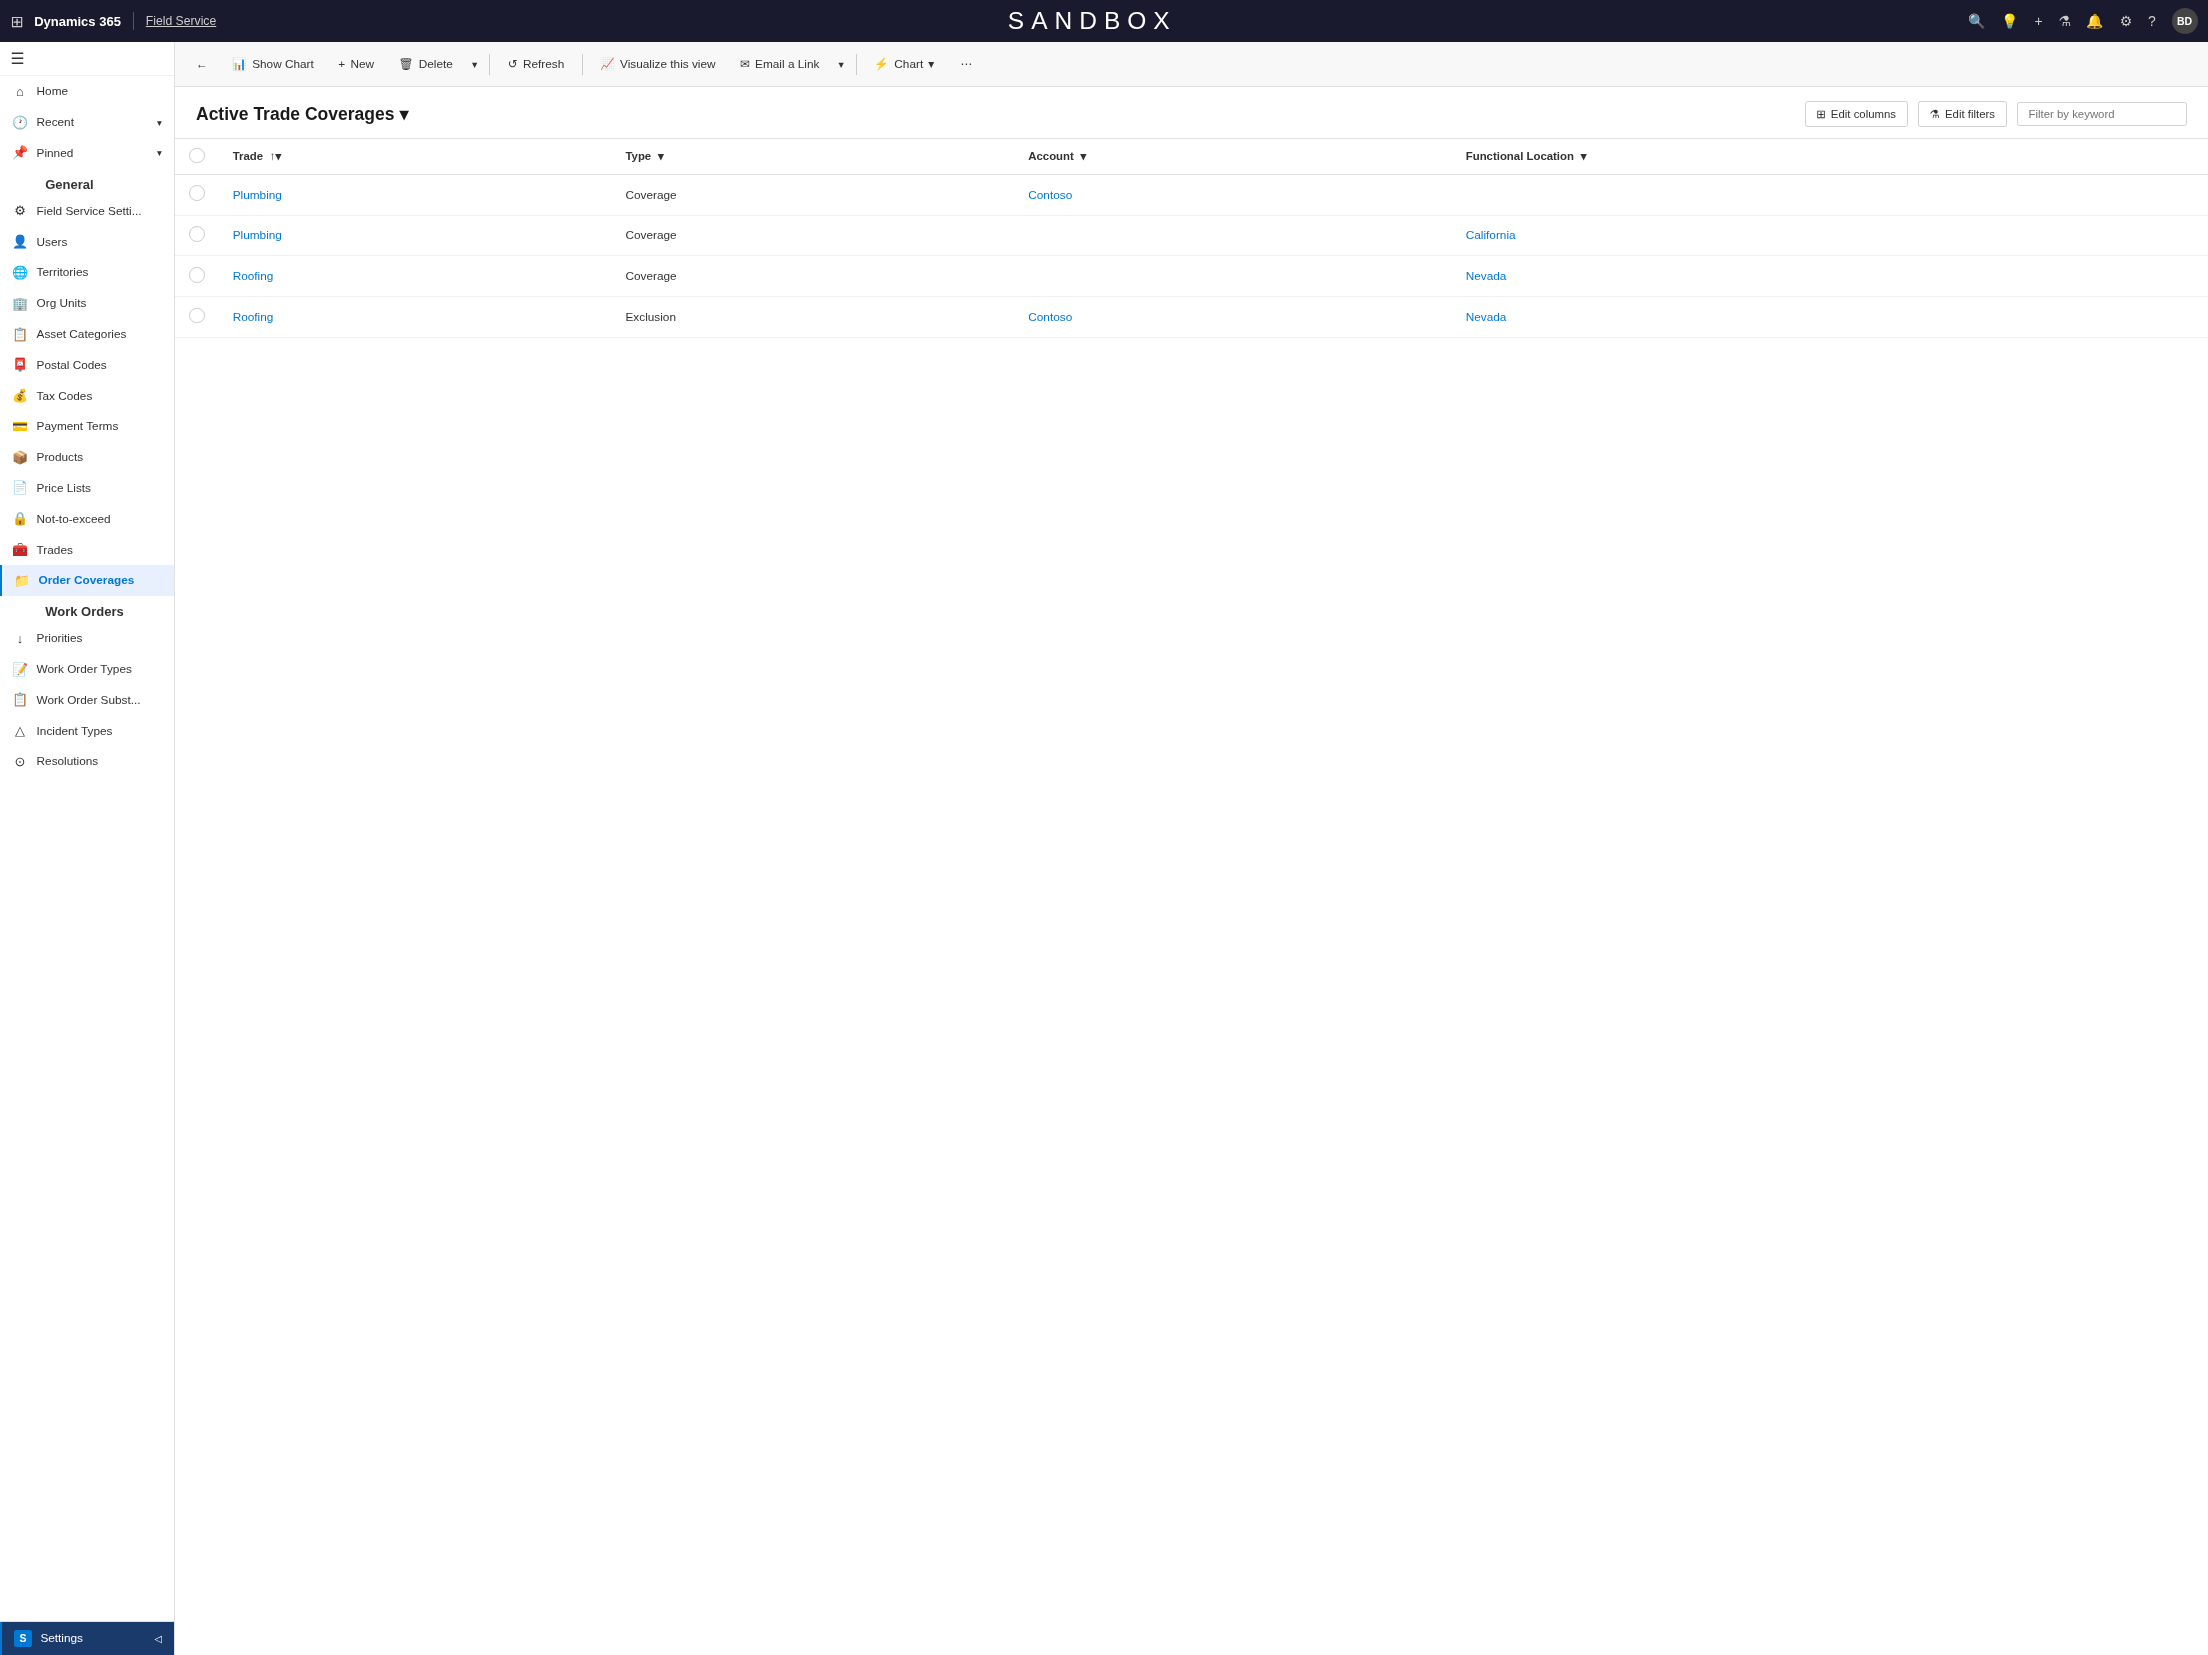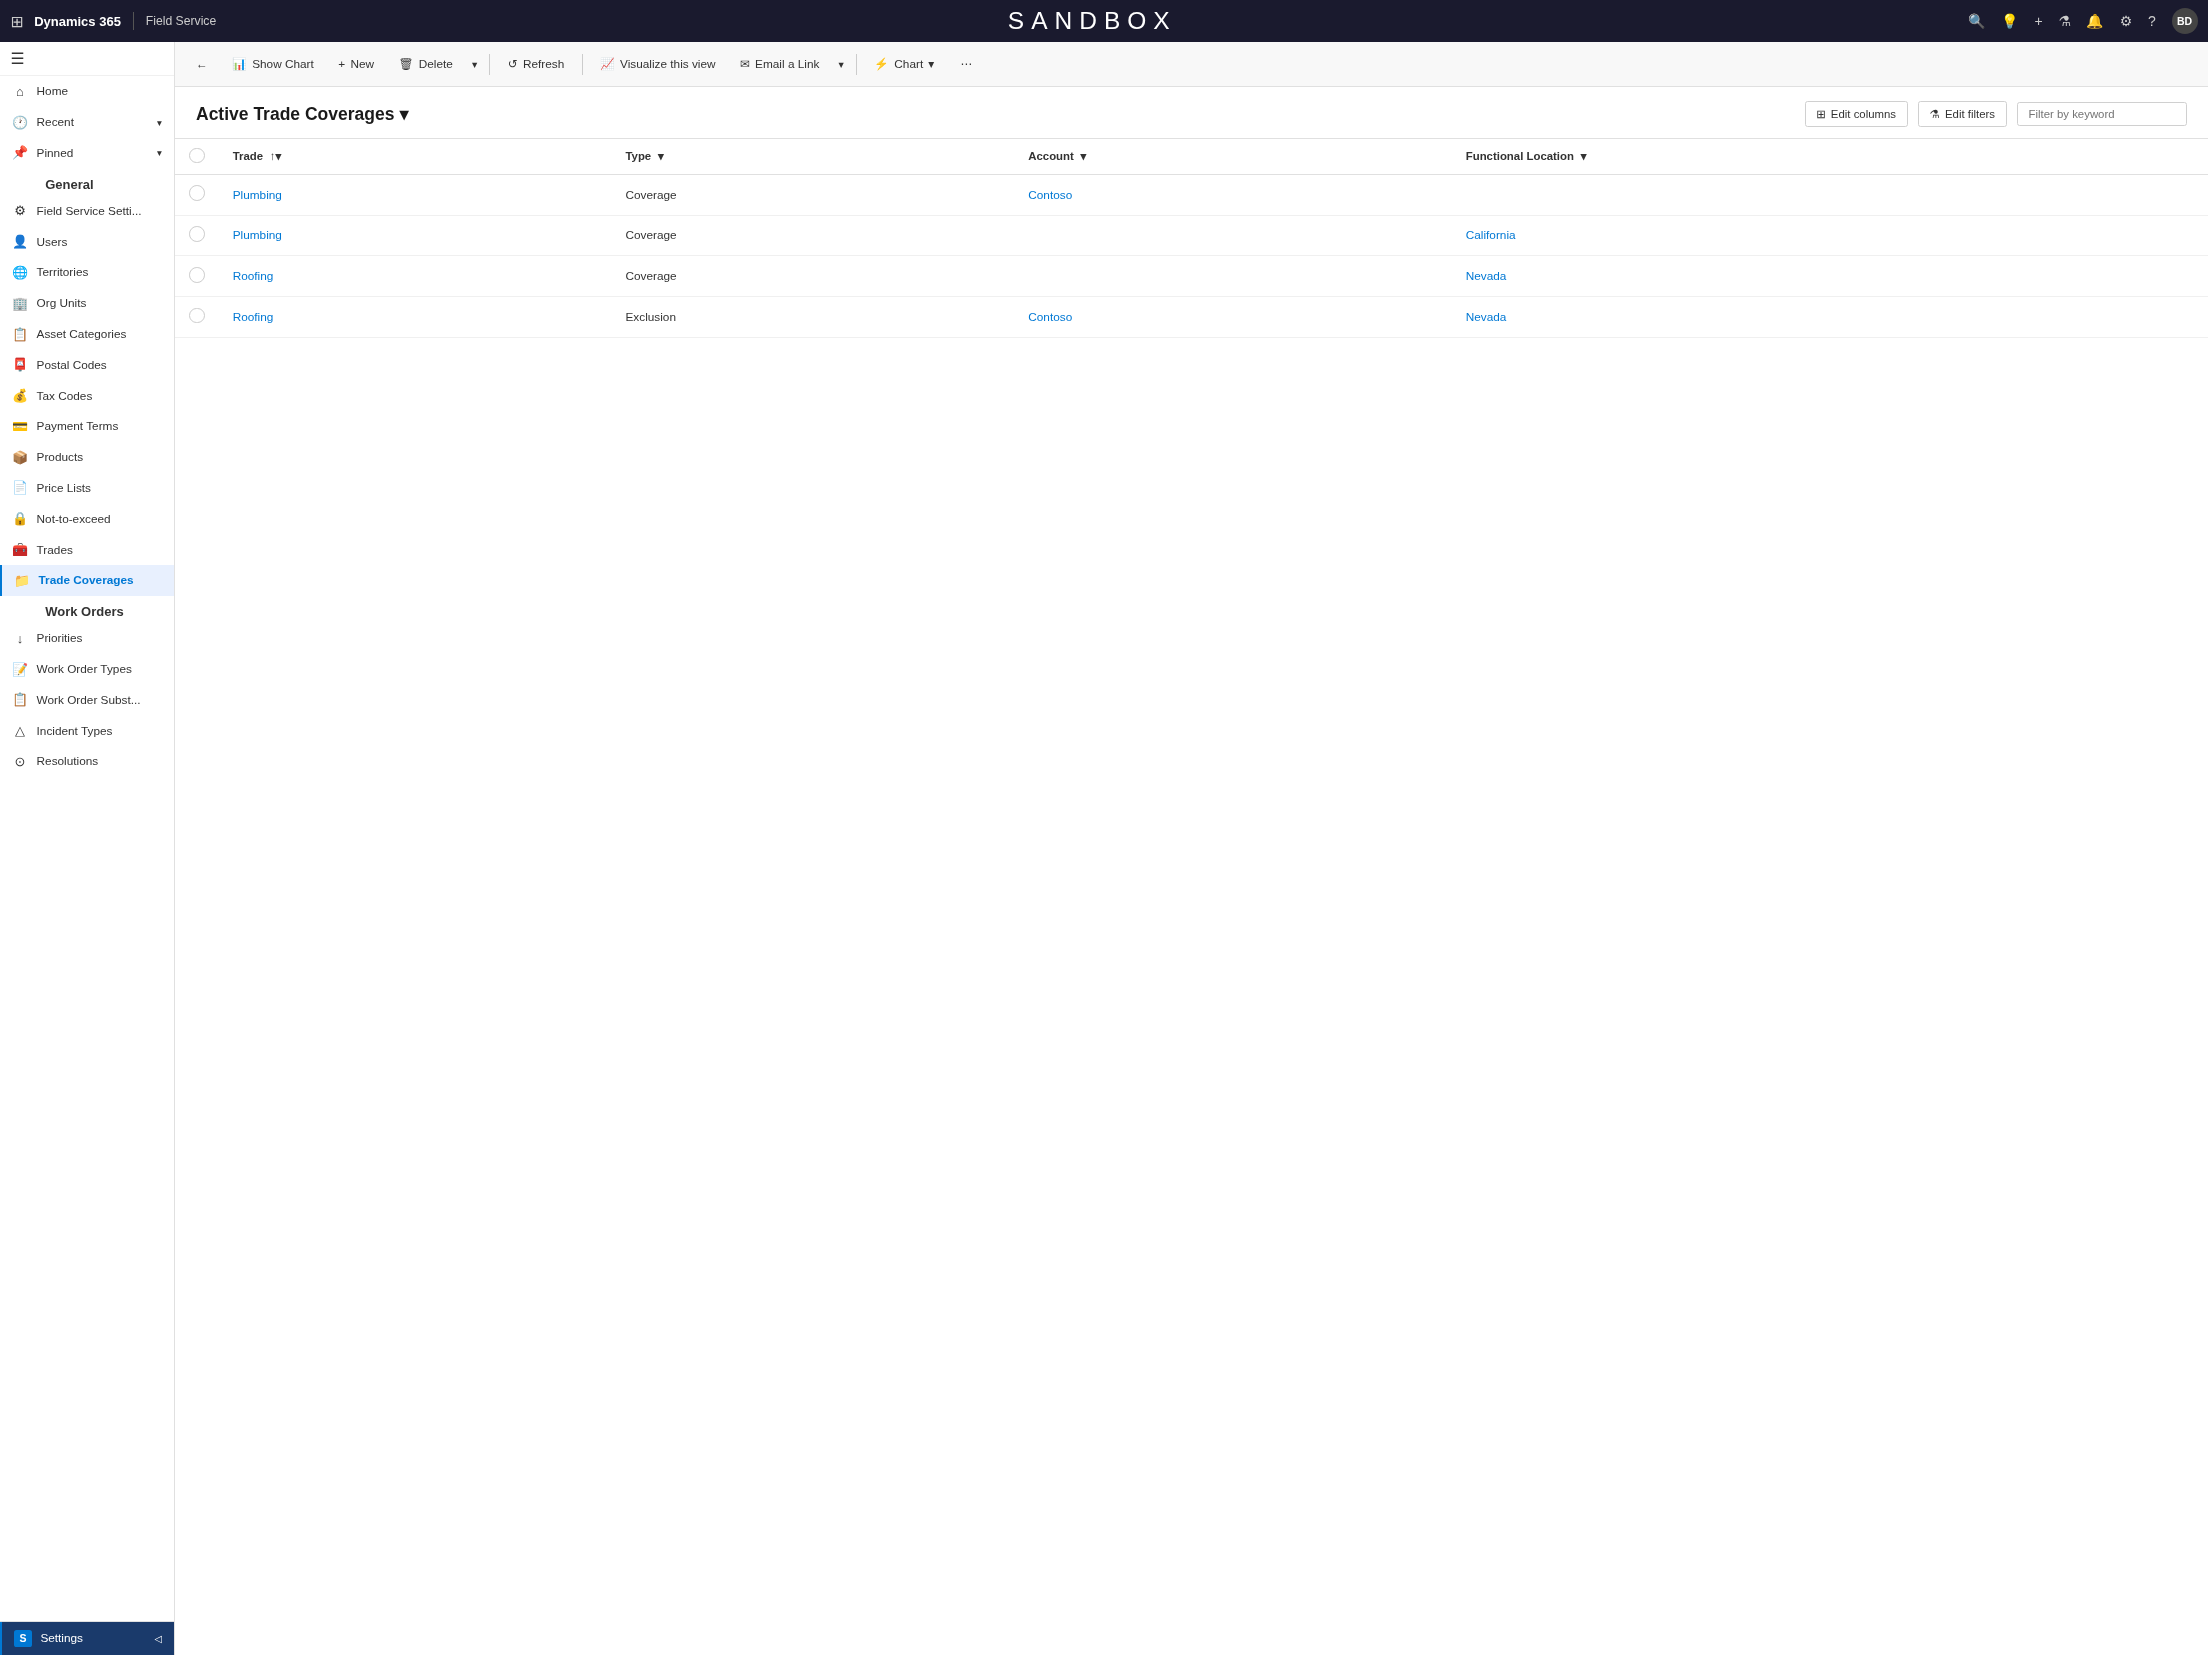--- a/index.html
+++ b/index.html
@@ -13,21 +13,21 @@
       align-items: center;
       height: 42px;
       padding: 0 10.5px;
       gap: 10.5px;
       flex-shrink: 0;
     }
     .top-nav .nav-grid-icon { color: #ccc; font-size: 15.7px; cursor: pointer; }
     .top-nav .nav-brand { display: flex; align-items: center; gap: 12px; }
     .top-nav .nav-brand-name { font-weight: 600; font-size: 13px; color: #fff; }
     .top-nav .nav-separator { width: 0.9px; height: 17.5px; background: #555; }
-    .top-nav .nav-module { font-size: 12.2px; color: #ccc; }
+    .top-nav .nav-module { font-size: 12.2px; color: #ccc; text-decoration: underline; }
     .top-nav .nav-sandbox { flex: 1; text-align: center; font-size: 24.5px; font-weight: 300; letter-spacing: 7px; color: #fff; }
     .top-nav .nav-icons { display: flex; align-items: center; gap: 15.7px; }
     .top-nav .nav-icon { color: #ccc; font-size: 14px; cursor: pointer; }
     .top-nav .nav-avatar { width: 26px; height: 26px; background: #444; border-radius: 50%; display: flex; align-items: center; justify-content: center; font-size: 10.5px; font-weight: 600; color: #fff; cursor: pointer; }
 
     
     .app-layout { display: flex; flex: 1; overflow: hidden; }
 
     
     .sidebar {
@@ -213,21 +213,21 @@
     <div class="sidebar-nav-item">
       <span class="icon">🔒</span>
       <span>Not-to-exceed</span>
     </div>
     <div class="sidebar-nav-item">
       <span class="icon">🧰</span>
       <span>Trades</span>
     </div>
     <div class="sidebar-nav-item active">
       <span class="icon">📁</span>
-      <span>Trade Coverages</span>
+      <span>Order Coverages</span>
     </div>
 
     <div class="sidebar-section-label">Work Orders</div>
 
     <div class="sidebar-nav-item">
       <span class="icon">↓</span>
       <span>Priorities</span>
     </div>
     <div class="sidebar-nav-item">
       <span class="icon">📝</span>

